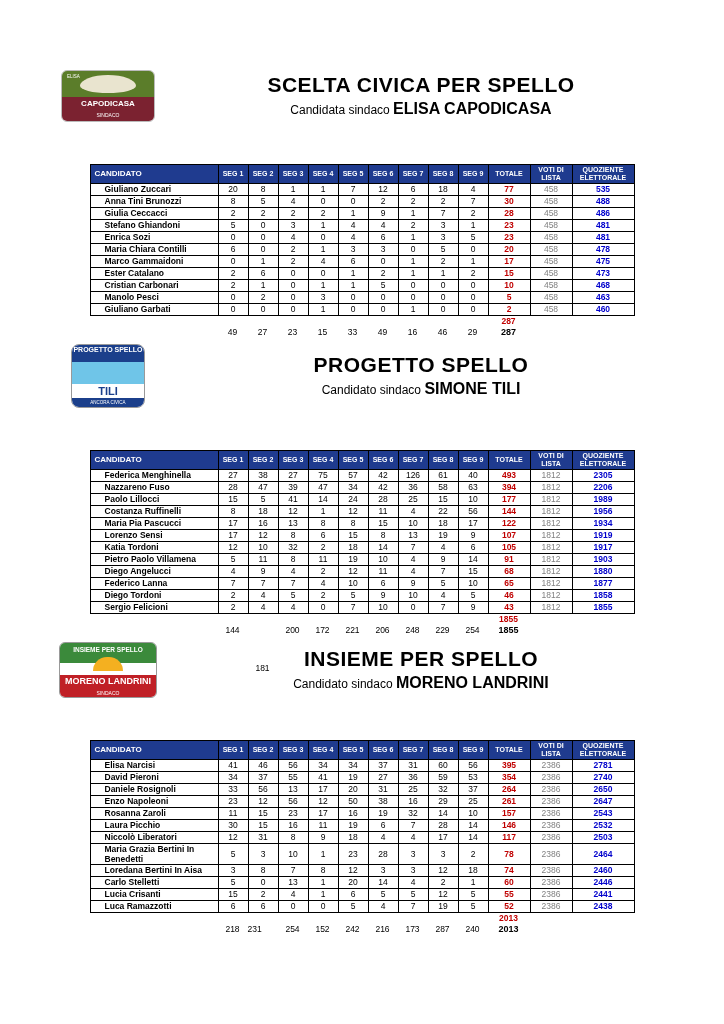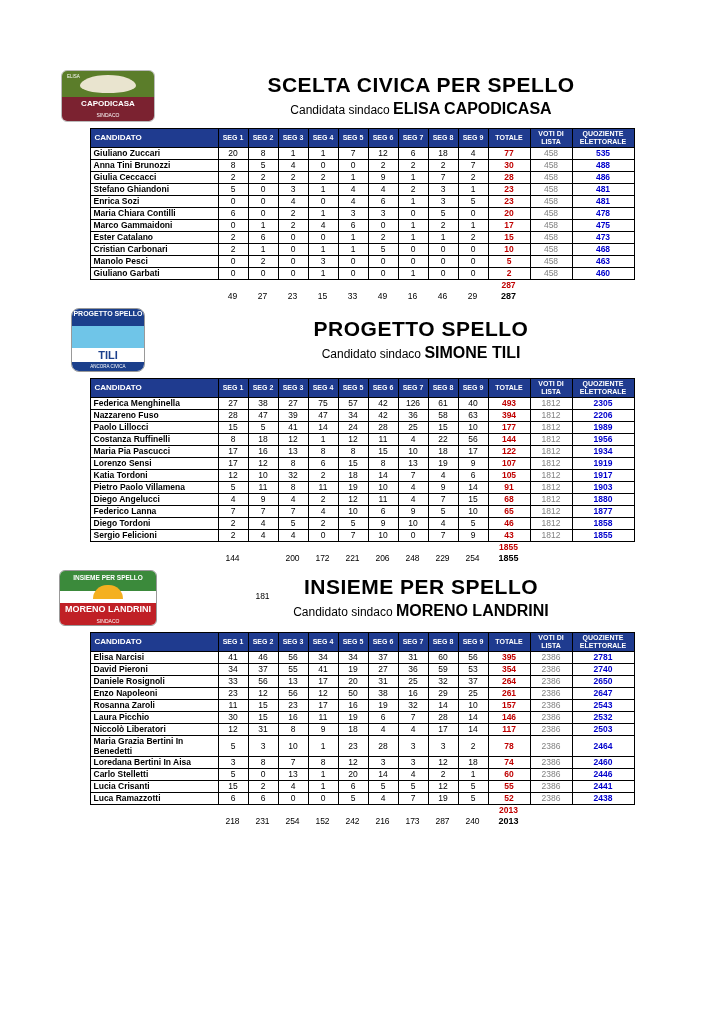--- a/index.html
+++ b/index.html
@@ -89,20 +89,21 @@
   .logo3 .red{position:absolute;bottom:0;left:0;right:0;height:22px;background:#c02026;}
   .logo3 .red span{color:#fff;font-size:9px;font-weight:bold;display:block;text-align:center;line-height:11px;padding-top:1px;}
   .logo3 .red .sub{font-size:5px;font-weight:normal;}
 
   
   table.votes{
     border-collapse:collapse;
     table-layout:fixed;
     font-size:8.5px;
     border:1px solid #000;
+    margin-top:36px;
   }
   table.votes th{
     background:#1f3b8f;
     color:#ffffff;
     font-weight:bold;
     font-size:7px;
     border:1px solid #000;
     padding:1px 1px;
     line-height:8px;
     text-align:center;
@@ -119,21 +120,21 @@
     height:11px;
     text-align:center;
     font-size:8.5px;
     line-height:11px;
     white-space:nowrap;
   }
   table.votes td.name{
     text-align:left;
     font-weight:bold;
     font-size:8.5px;
-    padding-left:3px;
+    padding-left:14px;
   }
   table.votes td.name.wrap{white-space:normal;line-height:10px;}
   table.votes td.tot{color:#c00000;font-weight:bold;}
   table.votes td.lista{color:#808080;}
   table.votes td.quoz{color:#0000cc;font-weight:bold;}
 
   .sec{margin-bottom:4px;}
   .tbl-wrap{display:flex;justify-content:center;}
 
   .spacer-s{height:6px;}
@@ -889,21 +890,21 @@
               <td class="lista">2386</td>
               <td class="quoz">2438</td>
             </tr>
           </tbody>
       </table>
     </div>
 
     <div class="tot-block" id="f2">
         <div class="tot-red" style="left: 487.5px; width: 42px; text-align: center; top: 0px;">2013</div>
         <div class="seg-line" style="left: 217.5px; width: 30px; text-align: center; top: 11px;">218</div>
-        <div class="seg-line" style="left: 247.5px; width: 30px; text-align: center; top: 11px;">231</div>
+        <div class="seg-line" style="left: 247.5px; width: 30px; top: 11px;">231</div>
         <div class="seg-line" style="left: 277.5px; width: 30px; text-align: center; top: 11px;">254</div>
         <div class="seg-line" style="left: 307.5px; width: 30px; text-align: center; top: 11px;">152</div>
         <div class="seg-line" style="left: 337.5px; width: 30px; text-align: center; top: 11px;">242</div>
         <div class="seg-line" style="left: 367.5px; width: 30px; text-align: center; top: 11px;">216</div>
         <div class="seg-line" style="left: 397.5px; width: 30px; text-align: center; top: 11px;">173</div>
         <div class="seg-line" style="left: 427.5px; width: 30px; text-align: center; top: 11px;">287</div>
         <div class="seg-line" style="left: 457.5px; width: 30px; text-align: center; top: 11px;">240</div>
         <div class="tot-blk" style="left: 487.5px; width: 42px; text-align: center; top: 11px;">2013</div>
       </div>
   </div>

